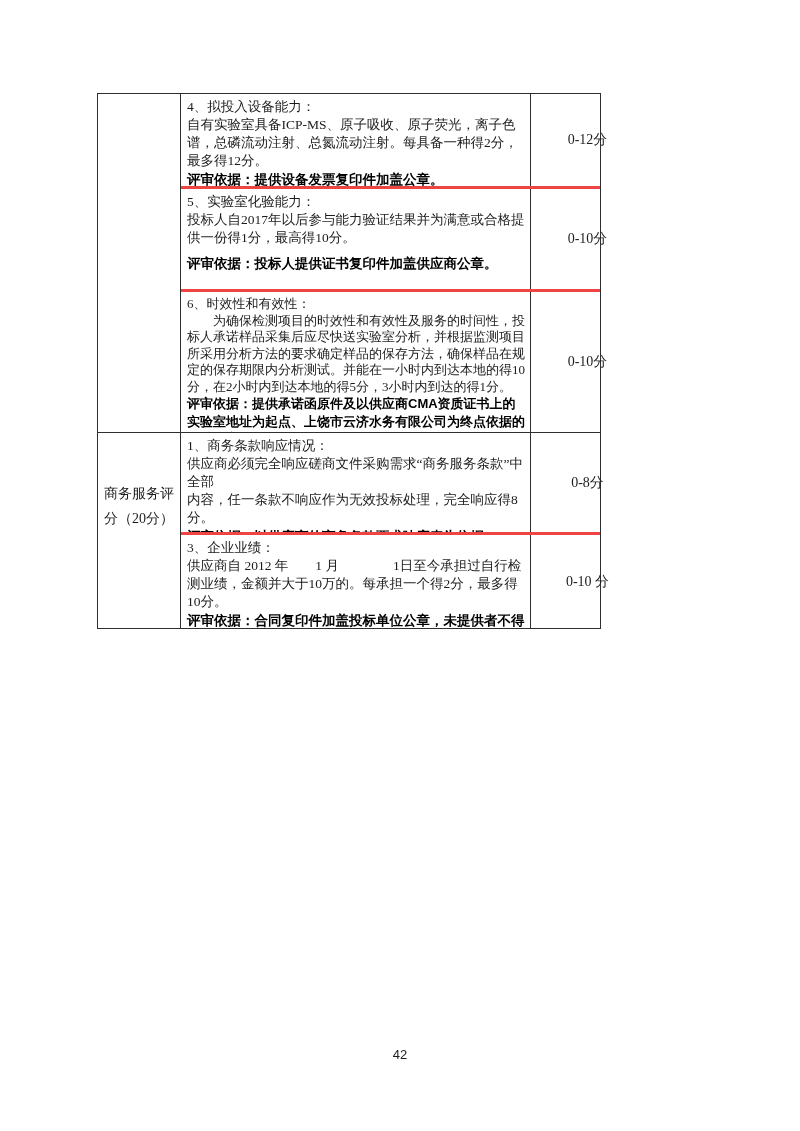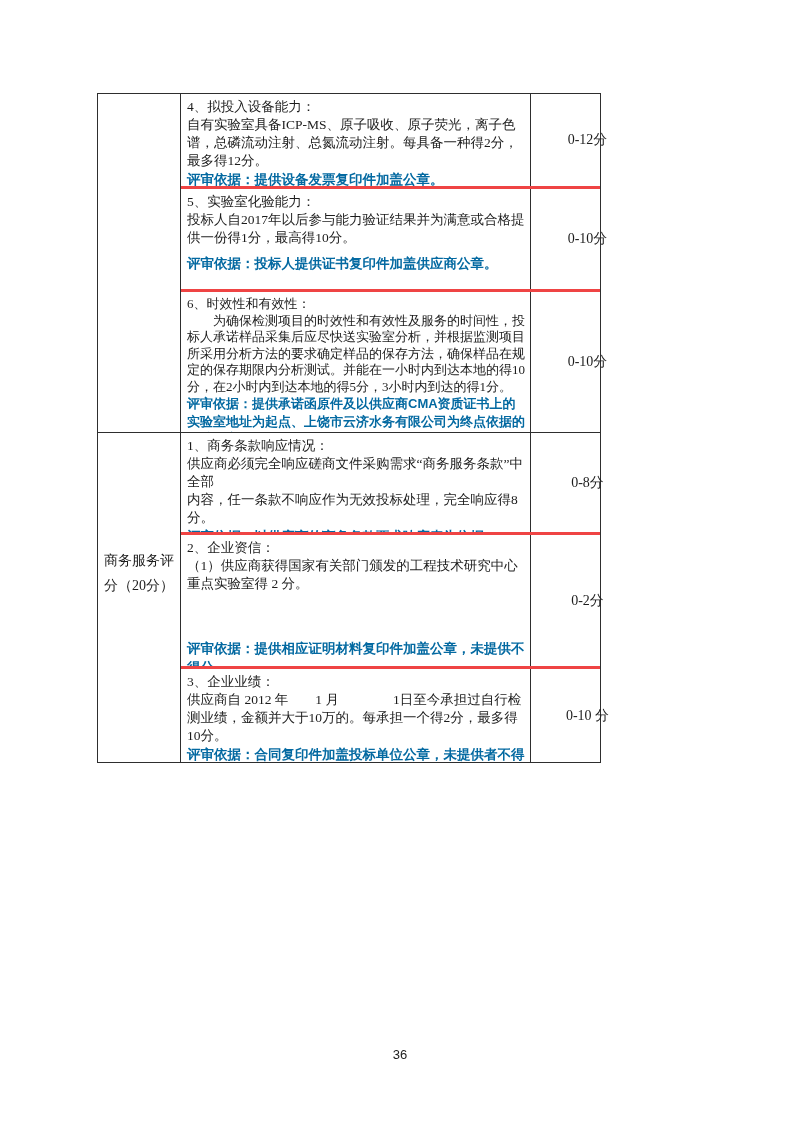--- a/index.html
+++ b/index.html
@@ -75,21 +75,21 @@
     flex-direction: column;
   }
   .crit-body {
     font-size: 13.5px;
     line-height: 18px;
     white-space: pre-line;
   }
   .crit-basis {
     font-family: "Liberation Sans", sans-serif;
     font-weight: bold;
-    color: #0369a1;
+    color: #000000;
     font-size: 13.5px;
     line-height: 19px;
     white-space: pre-line;
   }
   .row-tight .crit-body {
     font-size: 13px;
     line-height: 16.5px;
   }
   .row-tight .crit-basis {
     font-size: 13px;
@@ -182,42 +182,32 @@
             <div class="crit-body">1、商务条款响应情况：
 供应商必须完全响应磋商文件采购需求“商务服务条款”中全部
 内容，任一条款不响应作为无效投标处理，完全响应得8分。</div>
             <div class="crit-basis">评审依据：以供应商的商务条款要求响应表为依据</div>
           </div>
           <div class="score-cell">
             <span class="score-text">0-8分</span>
           </div>
         </div>
 
-        <div class="crit-row" style="height:134px">
-          <div class="content-cell">
-            <div class="crit-body">2、企业资信：
-（1）供应商获得国家有关部门颁发的工程技术研究中心重点实验室得 2 分。</div>
-            <div class="crit-basis basis-gap-lg">评审依据：提供相应证明材料复印件加盖公章，未提供不得分。</div>
-          </div>
-          <div class="score-cell">
-            <span class="score-text">0-2分</span>
-          </div>
-        </div>
 
         <div class="crit-row" style="height:96px">
           <div class="content-cell">
             <div class="crit-body">3、企业业绩：
 供应商自 2012 年　　1 月　　　　1日至今承担过自行检测业绩，金额并大于10万的。每承担一个得2分，最多得10分。</div>
             <div class="crit-basis">评审依据：合同复印件加盖投标单位公章，未提供者不得分。</div>
           </div>
           <div class="score-cell">
             <span class="score-text">0-10 分</span>
           </div>
         </div>
 
       </div>
     </div>
 
   </div>
 
-  <div class="page-number">36</div>
+  <div class="page-number">42</div>
 
 </div>
 
 </body></html>

